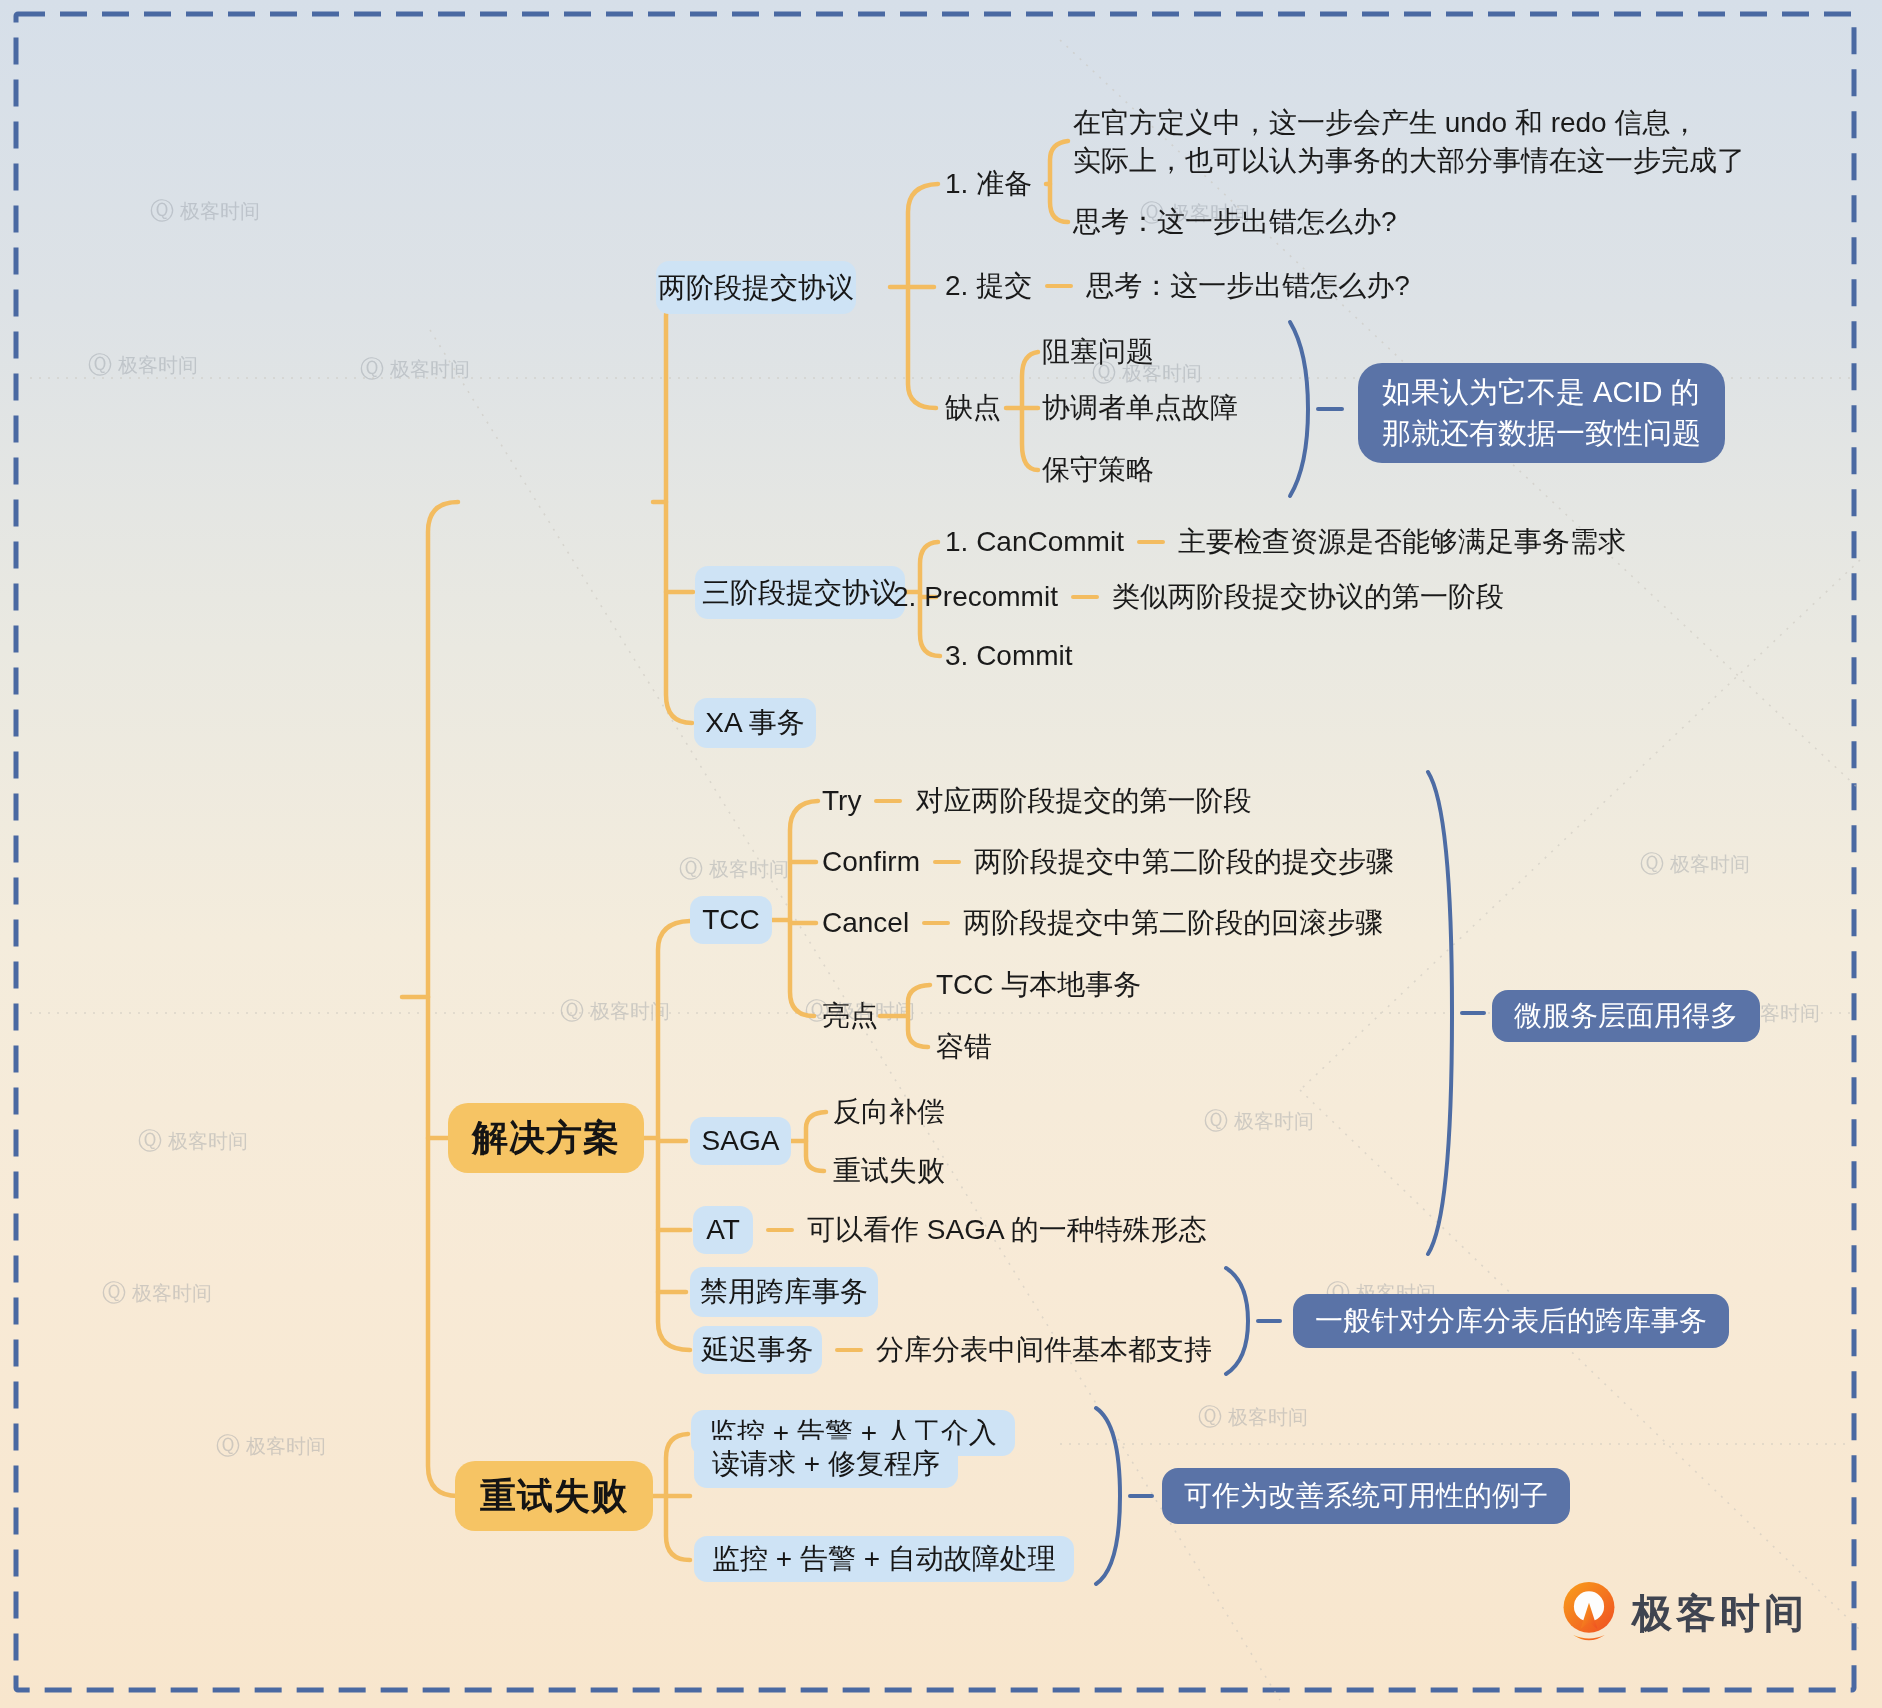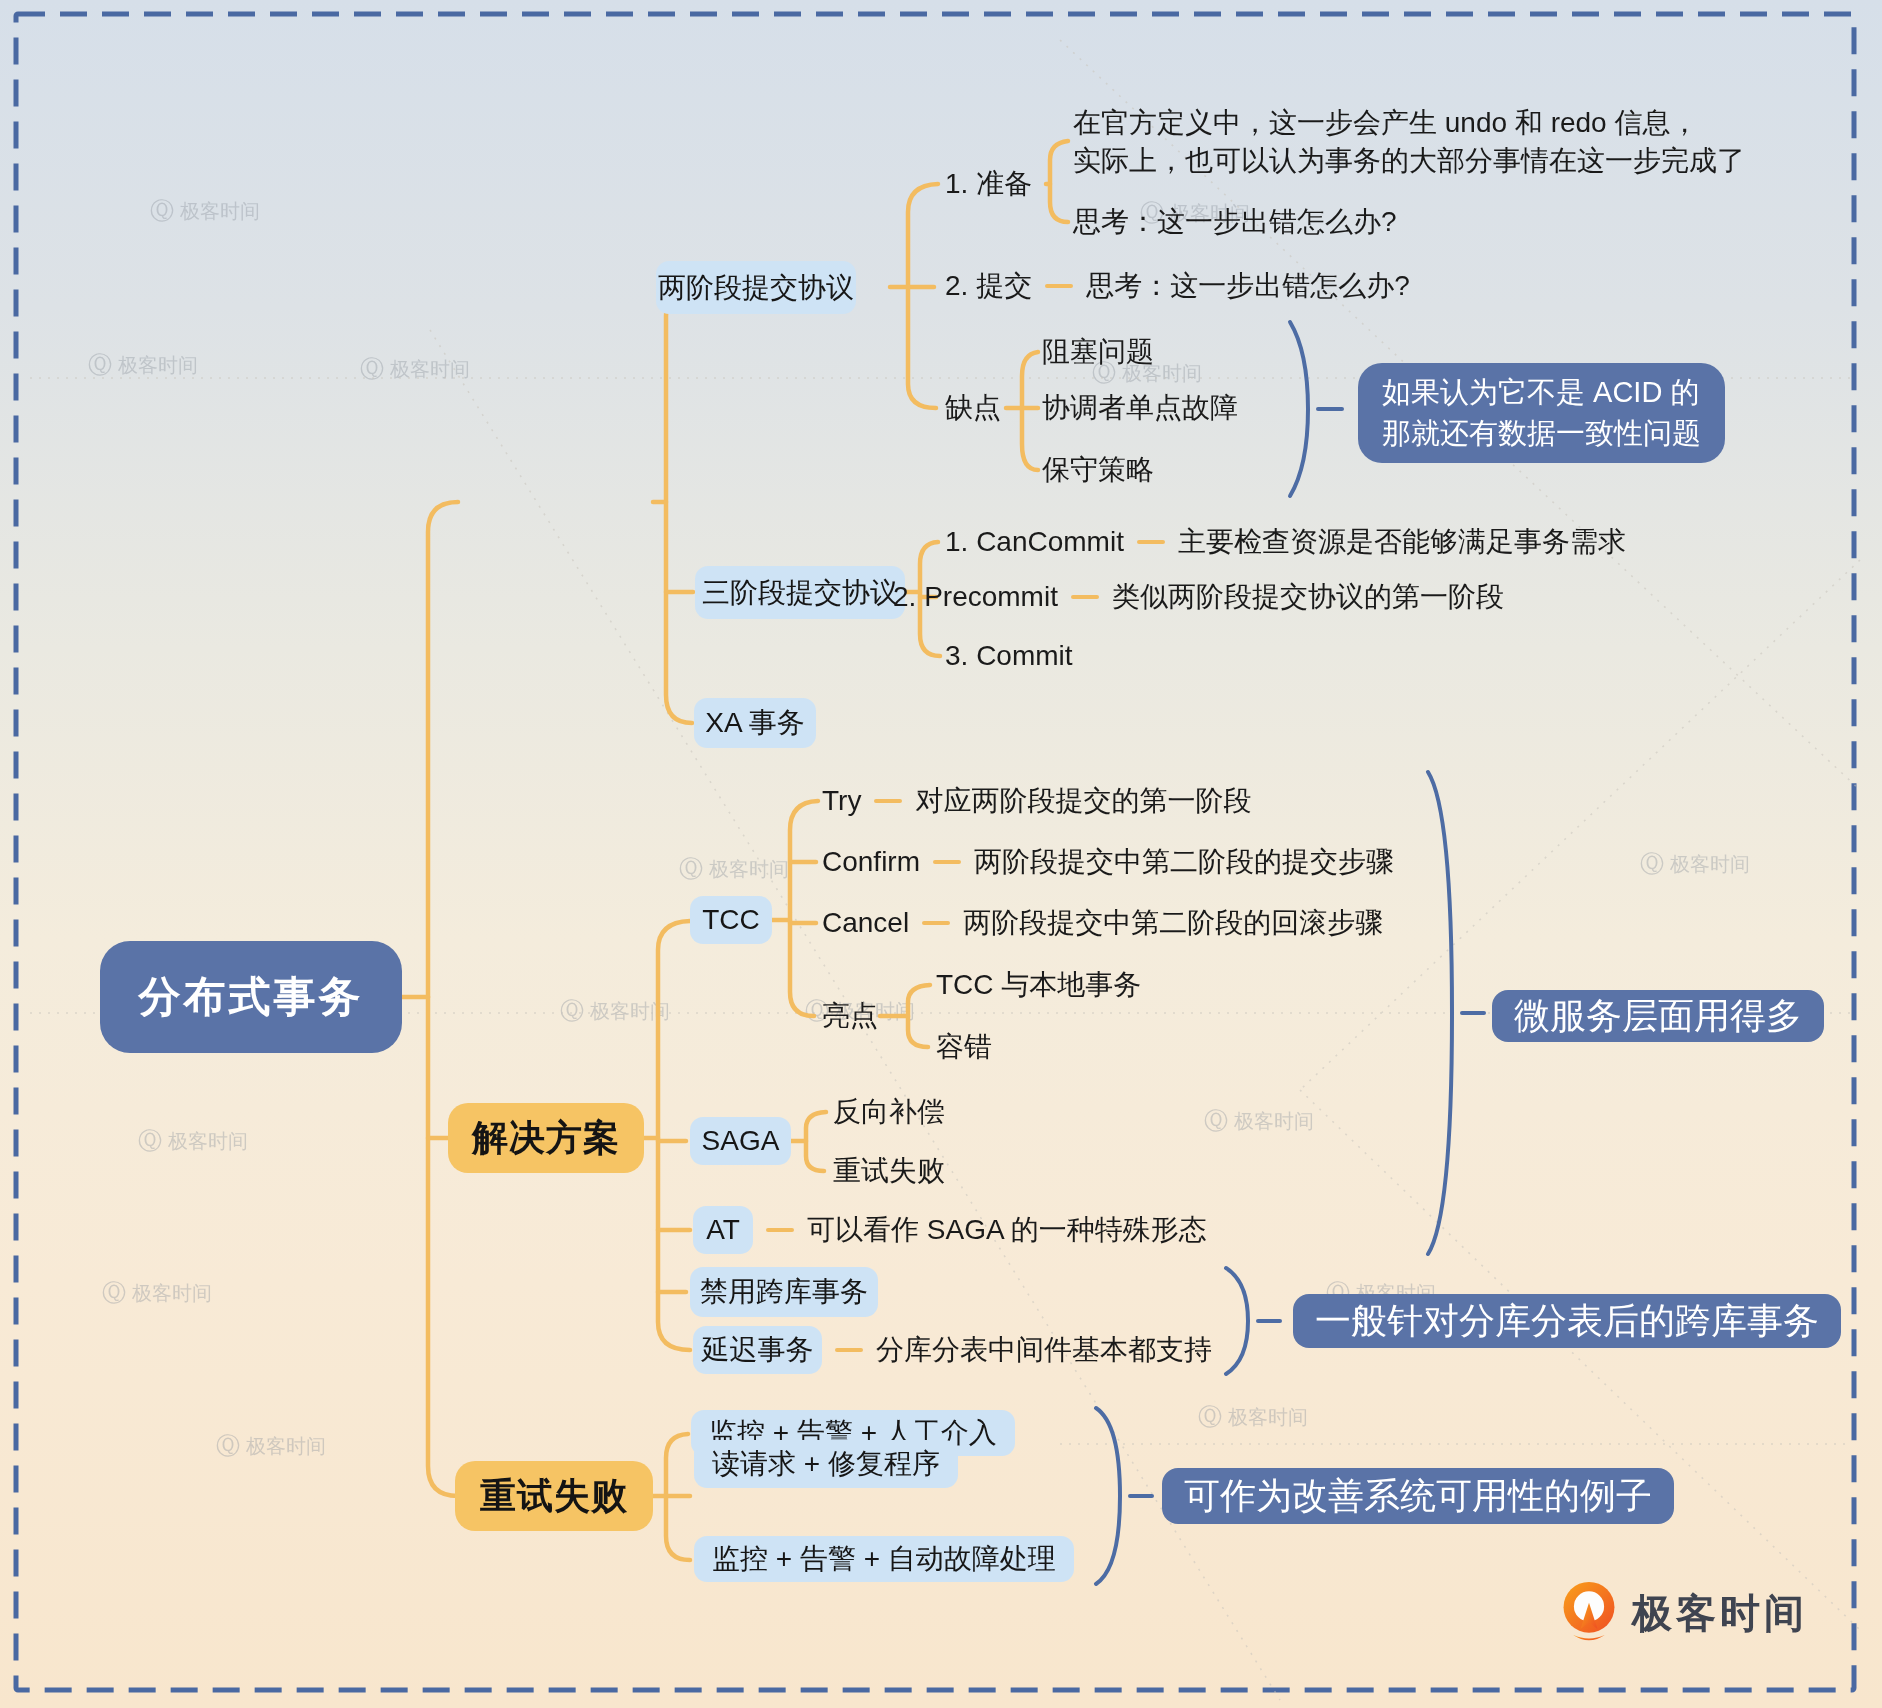--- a/index.html
+++ b/index.html
@@ -11,21 +11,21 @@
         box-sizing:border-box;white-space:nowrap;z-index:3;}
   .n-root{background:#5A73A7;color:#fff;font-size:42px;font-weight:600;letter-spacing:3px;border-radius:30px;}
   .n-yel{background:#F6C464;color:#141414;font-size:36px;font-weight:700;border-radius:20px;letter-spacing:1px;}
   .n-blt{background:#CEE3F5;color:#161616;font-size:28px;font-weight:500;border-radius:13px;}
   .leaf{position:absolute;font-size:28px;font-weight:500;color:#1a1a1a;white-space:nowrap;z-index:3;line-height:34px;}
   .row{position:absolute;display:flex;align-items:center;white-space:nowrap;z-index:3;}
   .row .lbl{font-size:28px;font-weight:500;color:#1a1a1a;line-height:34px;}
   .row .mini{position:static;}
   .dash{width:28px;height:0;border-top:4px solid #F3BC60;border-radius:2px;margin:0 13px;flex:0 0 auto;}
   .ann{font-size:28px;font-weight:500;color:#1a1a1a;line-height:34px;}
-  .note{position:absolute;background:#5A73A7;color:#fff;font-size:36px;font-weight:500;
+  .note{position:absolute;background:#5A73A7;color:#fff;font-size:28px;font-weight:500;
         border-radius:16px;display:flex;align-items:center;padding:0 22px;white-space:nowrap;z-index:3;}
   .note2l{position:absolute;background:#5A73A7;color:#fff;font-size:29px;font-weight:500;
         border-radius:24px;padding:9px 24px;line-height:41px;white-space:nowrap;z-index:3;}
   .wm{position:absolute;display:flex;align-items:center;gap:6px;color:#8e959e;opacity:.38;
       font-size:20px;z-index:1;white-space:nowrap;}
   .wm .wi{font-size:24px;}
   #brand{position:absolute;left:1560px;top:1580px;display:flex;align-items:center;gap:14px;z-index:3;}
   #brand .btxt{font-size:40px;font-weight:600;color:#3f4450;letter-spacing:4px;}
 </style>
 </head>
@@ -163,21 +163,20 @@
       <path d="M 1318,409 L 1342,409"></path>
       <path d="M 1428,772 Q 1452,810 1452,1013 Q 1452,1216 1428,1254"></path>
       <path d="M 1462,1013 L 1484,1013"></path>
       <path d="M 1226,1268 Q 1248,1282 1248,1321 Q 1248,1360 1226,1374"></path>
       <path d="M 1258,1321 L 1280,1321"></path>
       <path d="M 1096,1408 Q 1120,1424 1120,1496 Q 1120,1568 1096,1584"></path>
       <path d="M 1130,1496 L 1152,1496"></path>
     </g>
   </svg>
 
-  <div class="node n-root" style="left:100px;top:941px;width:302px;height:112px">分布式事务</div>
 
   <div class="node n-yel" style="left:448px;top:1103px;width:196px;height:70px">解决方案</div>
   <div class="node n-yel" style="left:455px;top:1461px;width:198px;height:70px">重试失败</div>
 
   <div class="node n-blt" style="left:656px;top:261px;width:200px;height:53px">两阶段提交协议</div>
   <div class="leaf" style="left:945px;top:167px">1. 准备</div>
   <div class="leaf" style="left:1073px;top:104px;line-height:38px">
     <span>在官方定义中，这一步会产生 undo 和 redo 信息，</span><br>
     <span>实际上，也可以认为事务的大部分事情在这一步完成了</span>
   </div>

